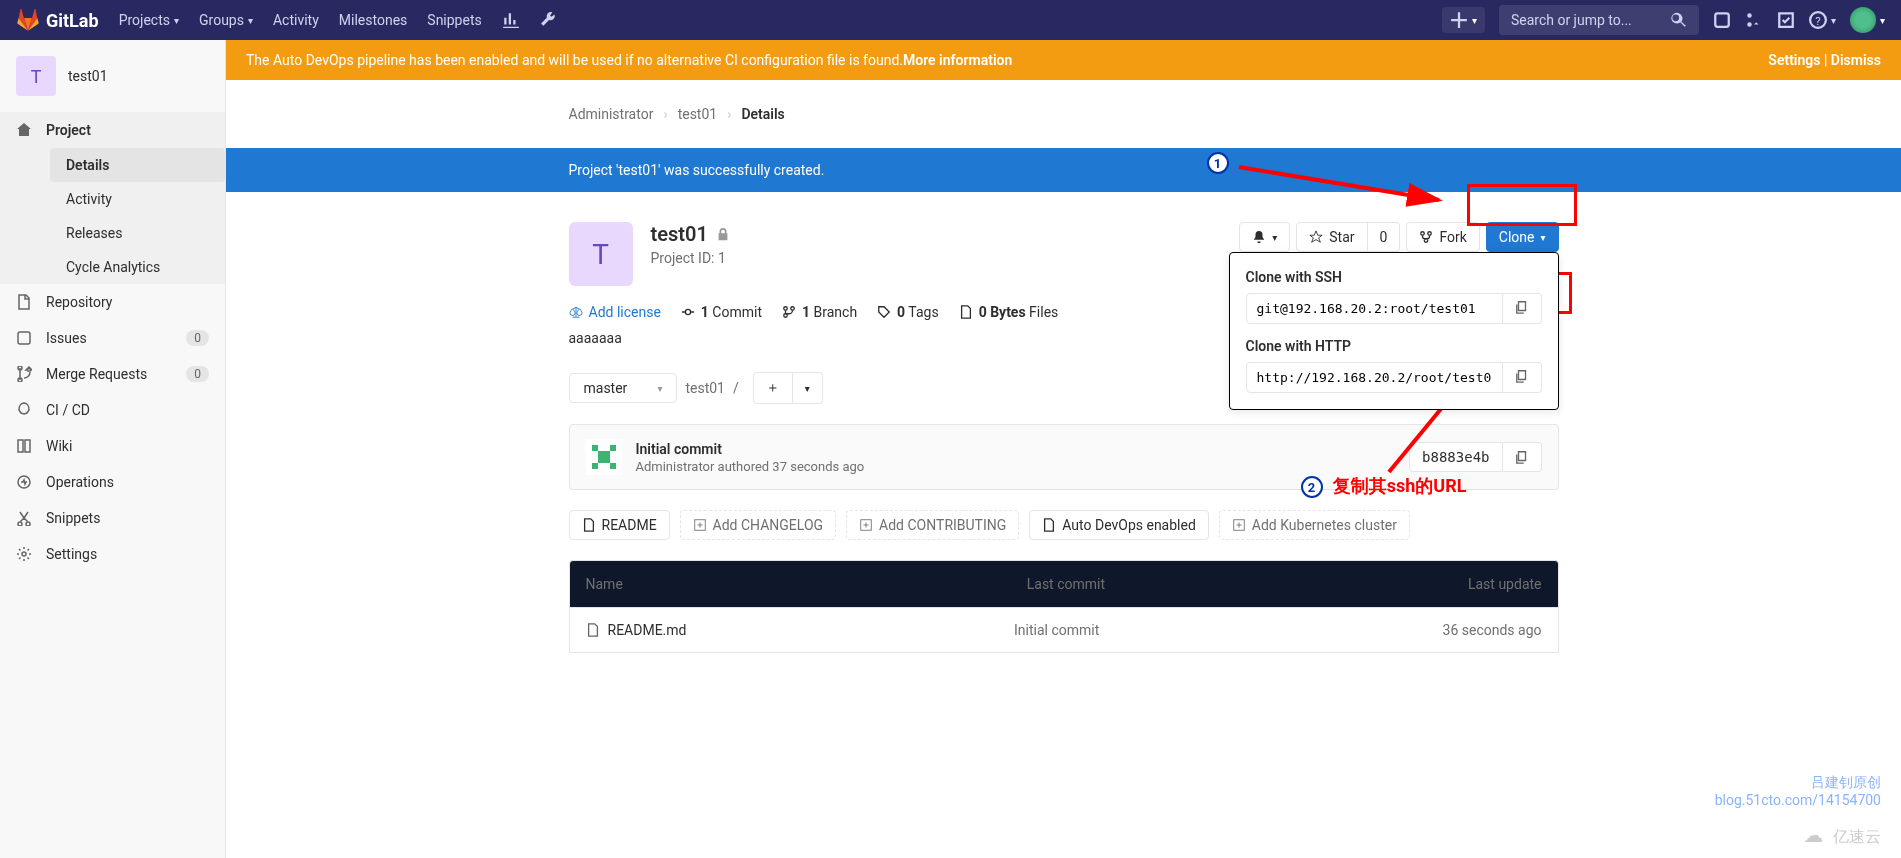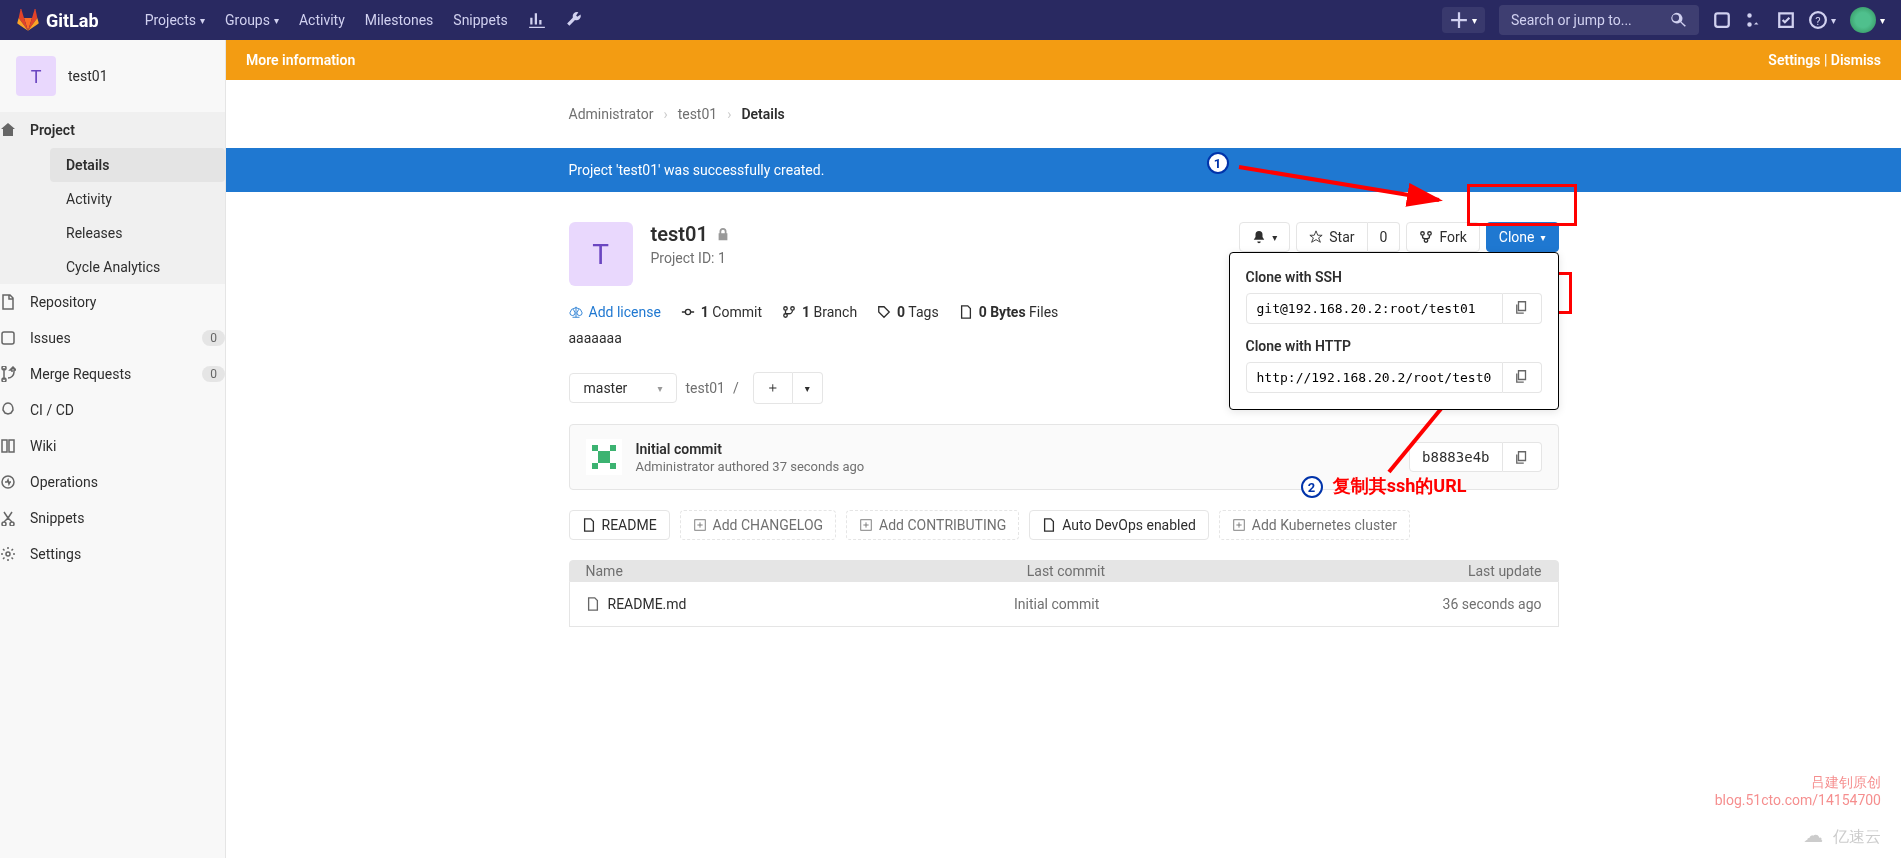--- a/index.html
+++ b/index.html
@@ -1,35 +1,35 @@
 <!DOCTYPE html>
 <html><head>
 <meta charset="utf-8">
 <style>
 * { margin: 0; padding: 0; box-sizing: border-box; font-family: -apple-system, BlinkMacSystemFont, "Segoe UI", Roboto, sans-serif; }
 body { background: #fff; color: #2e2e2e; font-size: 14px; }
 
 
-.topnav { background: #292961; height: 40px; display: flex; align-items: center; padding: 0 16px; color: #fff; gap: 26px; }
+.topnav { background: #292961; height: 40px; display: flex; align-items: center; padding: 0 16px; color: #fff; }
 .logo { display: flex; align-items: center; gap: 6px; font-weight: bold; font-size: 18px; margin-right: 20px; }
 .logo-icon { width: 24px; height: 24px; }
 .nav-links { display: flex; gap: 20px; }
 .nav-link { color: #d1d1f0; cursor: pointer; display: flex; align-items: center; gap: 4px; }
 .nav-right { margin-left: auto; display: flex; align-items: center; gap: 14px; }
 .search-box { background: rgba(255,255,255,0.1); border-radius: 4px; padding: 6px 12px; width: 200px; color: #d1d1f0; display: flex; justify-content: space-between; align-items: center; }
 .nav-icon { width: 18px; height: 18px; fill: #d1d1f0; cursor: pointer; }
 .avatar { width: 26px; height: 26px; border-radius: 50%; background: radial-gradient(circle, #4fc08d 40%, #2e8b57 100%); }
 .plus-btn { background: rgba(255,255,255,0.08); padding: 4px 8px; border-radius: 4px; display:flex; align-items:center; gap:4px;}
 
 
 .layout { display: flex; }
 .sidebar { width: 226px; background: #f8f8f8; border-right: 1px solid #e5e5e5; min-height: calc(100vh - 40px); }
 .proj-header { display: flex; align-items: center; gap: 12px; padding: 16px; }
 .proj-avatar { width: 40px; height: 40px; background: #e9d8fd; display: flex; align-items: center; justify-content: center; font-size: 18px; color: #6b46c1; border-radius: 4px; }
-.side-item { display: flex; align-items: center; gap: 14px; padding: 10px 0; cursor: pointer; color: #2e2e2e; }
+.side-item { display: flex; align-items: center; gap: 14px; padding: 10px 16px; cursor: pointer; color: #2e2e2e; }
 .side-item.active-parent { background: #f0f0f0; font-weight: 600; }
 .side-sub { padding-left: 50px; background: #f0f0f0; }
 .side-sub .side-item { padding: 9px 16px; }
 .side-sub .side-item.active { background: #e4e4e4; font-weight: 600; border-radius: 4px; }
 .side-icon { width: 16px; height: 16px; fill: #666; flex-shrink: 0; }
 .badge-count { margin-left: auto; background: #e5e5e5; border-radius: 10px; padding: 1px 8px; font-size: 12px; color: #666; }
 
 
 .main { flex: 1; }
 .banner-orange { background: #f39c12; color: #fff; padding: 12px 20px; display: flex; align-items: center; }
@@ -64,39 +64,39 @@
 
 .commit-box { border: 1px solid #e5e5e5; border-radius: 4px; padding: 14px 16px; margin-top: 20px; background: #fafafa; display: flex; align-items: center; gap: 14px; }
 .commit-avatar { width: 36px; height: 36px; }
 .commit-title { font-weight: 600; }
 .commit-meta { color: #707070; font-size: 13px; margin-top: 2px; }
 .commit-sha { margin-left: auto; display: flex; }
 
 .action-buttons { display: flex; gap: 10px; margin-top: 20px; flex-wrap: wrap; }
 .btn-dashed { border-style: dashed; color: #707070; }
 
-.table-head { display: flex; padding: 2px 16px; border: 1px solid #e5e5e5; border-radius: 4px 4px 0 0; background: #e5e5e5; margin-top: 20px; color: #707070; }
+.table-head { display: flex; padding: 15px 16px; border: 1px solid #e5e5e5; border-radius: 4px 4px 0 0; background: #0f172a; margin-top: 20px; color: #707070; }
 .table-row { display: flex; padding: 14px 16px; border: 1px solid #e5e5e5; border-top: none; }
 .col-name { flex: 1; display:flex; align-items:center; gap:8px;}
 .col-commit { flex: 1; color: #707070; }
 .col-update { text-align: right; color: #707070; }
 
 
 .clone-dropdown { position: absolute; right: 0; top: 60px; background: #fff; border: 1px solid #000000; border-radius: 4px; box-shadow: 0 2px 8px rgba(0,0,0,0.1); padding: 16px; width: 330px; z-index: 10; }
 .clone-label { font-weight: 600; margin-bottom: 8px; font-size: 14px; }
 .clone-input-row { display: flex; margin-bottom: 14px; }
 .clone-input { flex: 1; border: 1px solid #e5e5e5; padding: 7px 10px; font-family: monospace; font-size: 13px; border-radius: 4px 0 0 4px; }
 .clone-copy { border: 1px solid #e5e5e5; border-left: none; padding: 6px 12px; border-radius: 0 4px 4px 0; background: #fff; cursor: pointer; }
 
 
 .anno-box { position: absolute; border: 3px solid red; pointer-events: none; }
 .anno-circle { position: absolute; width: 22px; height: 22px; border: 2px solid #0033aa; border-radius: 50%; background: #fff; color: #0033aa; font-weight: bold; display: flex; align-items: center; justify-content: center; font-size: 13px; }
 .anno-text { position: absolute; color: red; font-weight: bold; font-size: 18px; }
 .anno-arrow { position: absolute; }
-.watermark { position: fixed; color: #ef4444; font-family: monospace; opacity: 0.6; }
+.watermark { position: fixed; color: #3b82f6; font-family: monospace; opacity: 0.6; }
 
 svg.mini-icon { width: 14px; height: 14px; fill: currentColor; }
 .caret { font-size: 10px; }
 </style>
 </head>
 <body>
 
 <div class="topnav">
   <div class="logo">
     <svg class="logo-icon" viewBox="0 0 36 36">
@@ -237,20 +237,21 @@
       <svg class="side-icon" viewBox="0 0 16 16">
           <circle cx="8" cy="8" r="2" fill="none" stroke="#666" stroke-width="1.5"></circle>
           <path d="M8 1v2m0 10v2M1 8h2m10 0h2M3 3l1.5 1.5M11.5 11.5L13 13M3 13l1.5-1.5M11.5 4.5L13 3" stroke="#666" stroke-width="1.5"></path>
         </svg>
       <span>Settings</span>
     </div>
   </div>
 
   <div class="main">
     <div class="banner-orange">
+      <span>The Auto DevOps pipeline has been enabled and will be used if no alternative CI configuration file is found. </span>
       <a href="#">More information</a>
       <span class="banner-right">
         <a href="#">Settings</a>
         <span> | </span>
         <a href="#">Dismiss</a>
       </span>
     </div>
 
     <div class="breadcrumb">
       <span>Administrator</span>

